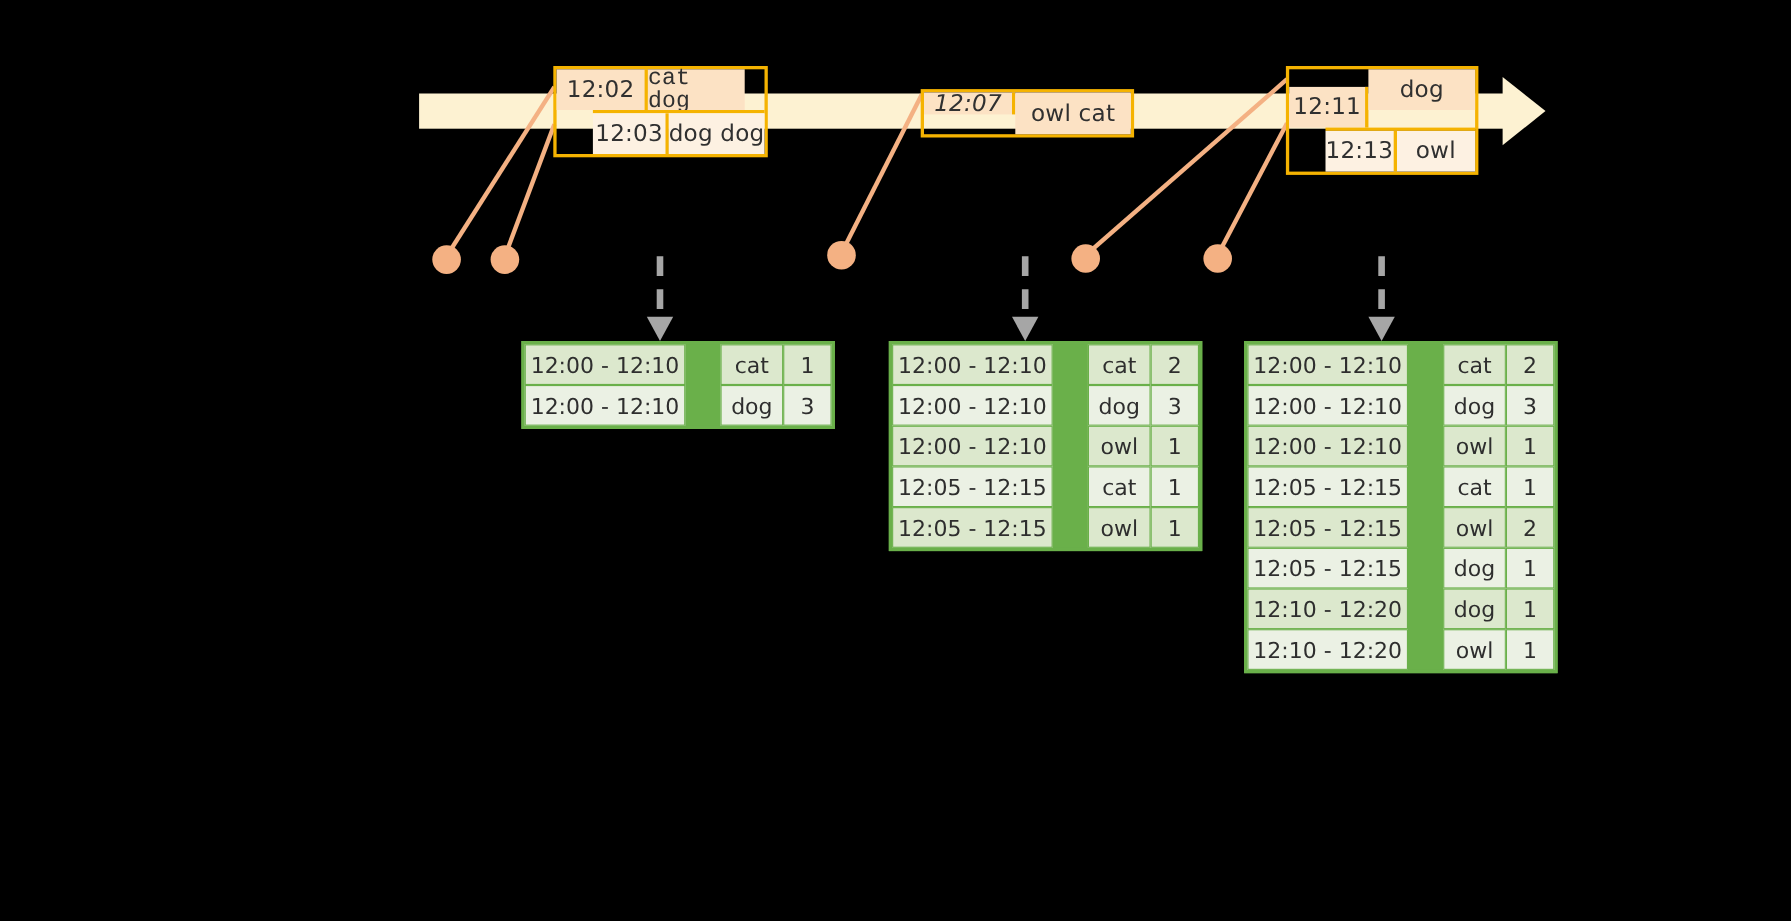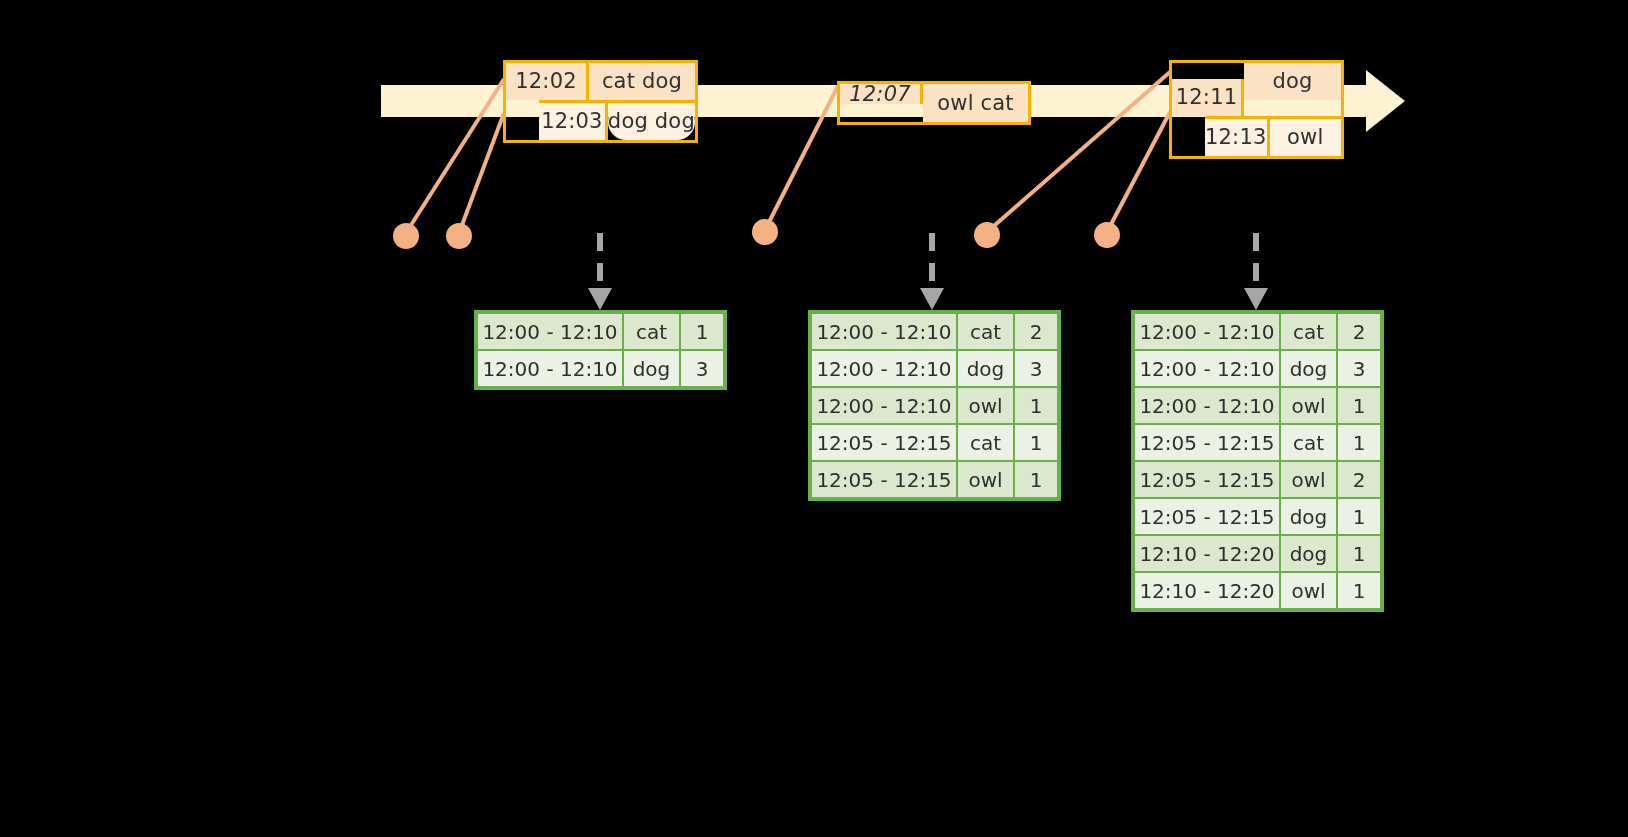--- a/index.html
+++ b/index.html
@@ -21,21 +21,21 @@
   .shade-b .evt-time,.shade-b .evt-words{background:#FDF1E2;}
 
   
   .rtable{position:absolute;border:3px solid #6AB04A;box-sizing:border-box;
           display:flex;flex-direction:column;background:#6AB04A;}
   .rrow{display:flex;align-items:stretch;height:37px;}
   .rcell{display:flex;align-items:center;justify-content:center;
          font-size:20px;color:#2e2e2e;box-sizing:border-box;line-height:1;
          border:1.5px solid #6AB04A;}
   .rcell.win{width:146px;}
-  .rcell.word{width:57px;}
+  .rcell.word{width:57px;margin-left:32px;}
   .rcell.cnt{width:44px;}
   .stripe-a .rcell{background:#DCE8CD;}
   .stripe-b .rcell{background:#EBF1E4;}
 </style>
 </head>
 <body>
 
 <div id="stage">
 
   <svg class="layer" viewBox="0 0 1628 837" xmlns="http://www.w3.org/2000/svg">
@@ -68,25 +68,25 @@
       </g>
       <polygon points="588,288 612,288 600,310" fill="#A6A6A6"></polygon>
       <polygon points="920,288 944,288 932,310" fill="#A6A6A6"></polygon>
       <polygon points="1244,288 1268,288 1256,310" fill="#A6A6A6"></polygon>
     </g>
   </svg>
 
   <div class="evt-group" style="left:503px;top:60px;width:195px;">
     <div class="evt-row shade-a">
       <div class="evt-time" style="width:83px;height:37px;">12:02</div>
-      <div class="evt-words" style="width:106px;height:37px;">cat dog</div>
+      <div class="evt-words" style="width:88px;height:37px;font-family:Liberation Mono, monospace;">cat dog</div>
     </div>
     <div class="evt-row shade-b">
       <div class="evt-time" style="width:83px;height:37px;">12:03</div>
-      <div class="evt-words" style="width:106px;height:37px;border-radius:18px;">dog dog</div>
+      <div class="evt-words" style="width:106px;height:37px;">dog dog</div>
     </div>
   </div>
 
   <div class="evt-group" style="left:837px;top:81px;width:194px;">
     <div class="evt-row shade-a">
       <div class="evt-time" style="width:83px;height:20px;font-style:italic;">12:07</div>
       <div class="evt-words" style="width:105px;height:38px;text-align:right;">owl cat</div>
     </div>
   </div>
 

